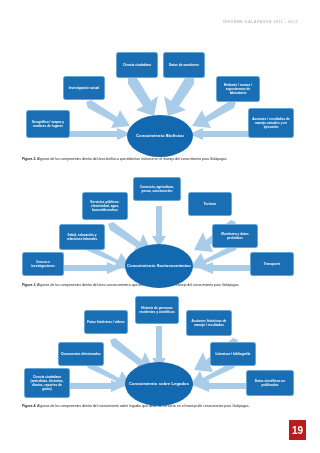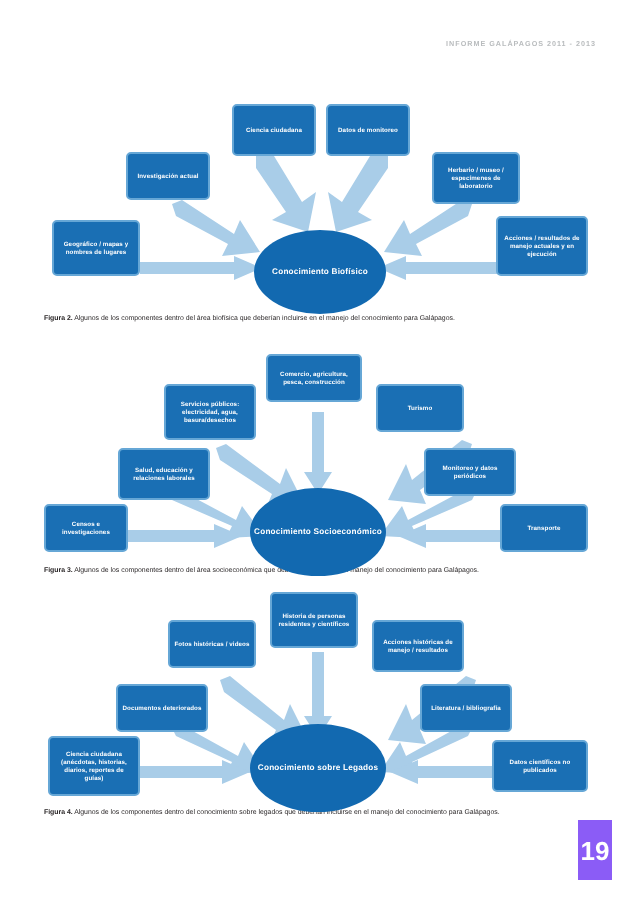--- a/index.html
+++ b/index.html
@@ -113,27 +113,27 @@
   #caption-1 { top: 157px; }
   #caption-2 { top: 283px; }
   #caption-3 { top: 404px; }
 
   
   .folio {
     position: absolute;
     right: 14px;
     bottom: 13px;
     width: 17px;
-    height: 30px;
-    background: #8b5cf6;
+    height: 20px;
+    background: #b91c1c;
     color: #ffffff;
     display: flex;
     align-items: center;
     justify-content: center;
-    font-size: 13px;
+    font-size: 10px;
     font-weight: bold;
   }
 </style>
 </head>
 <body>
 
 <div class="page">
 
   <div class="running-header">INFORME GALÁPAGOS 2011 - 2013</div>
 

